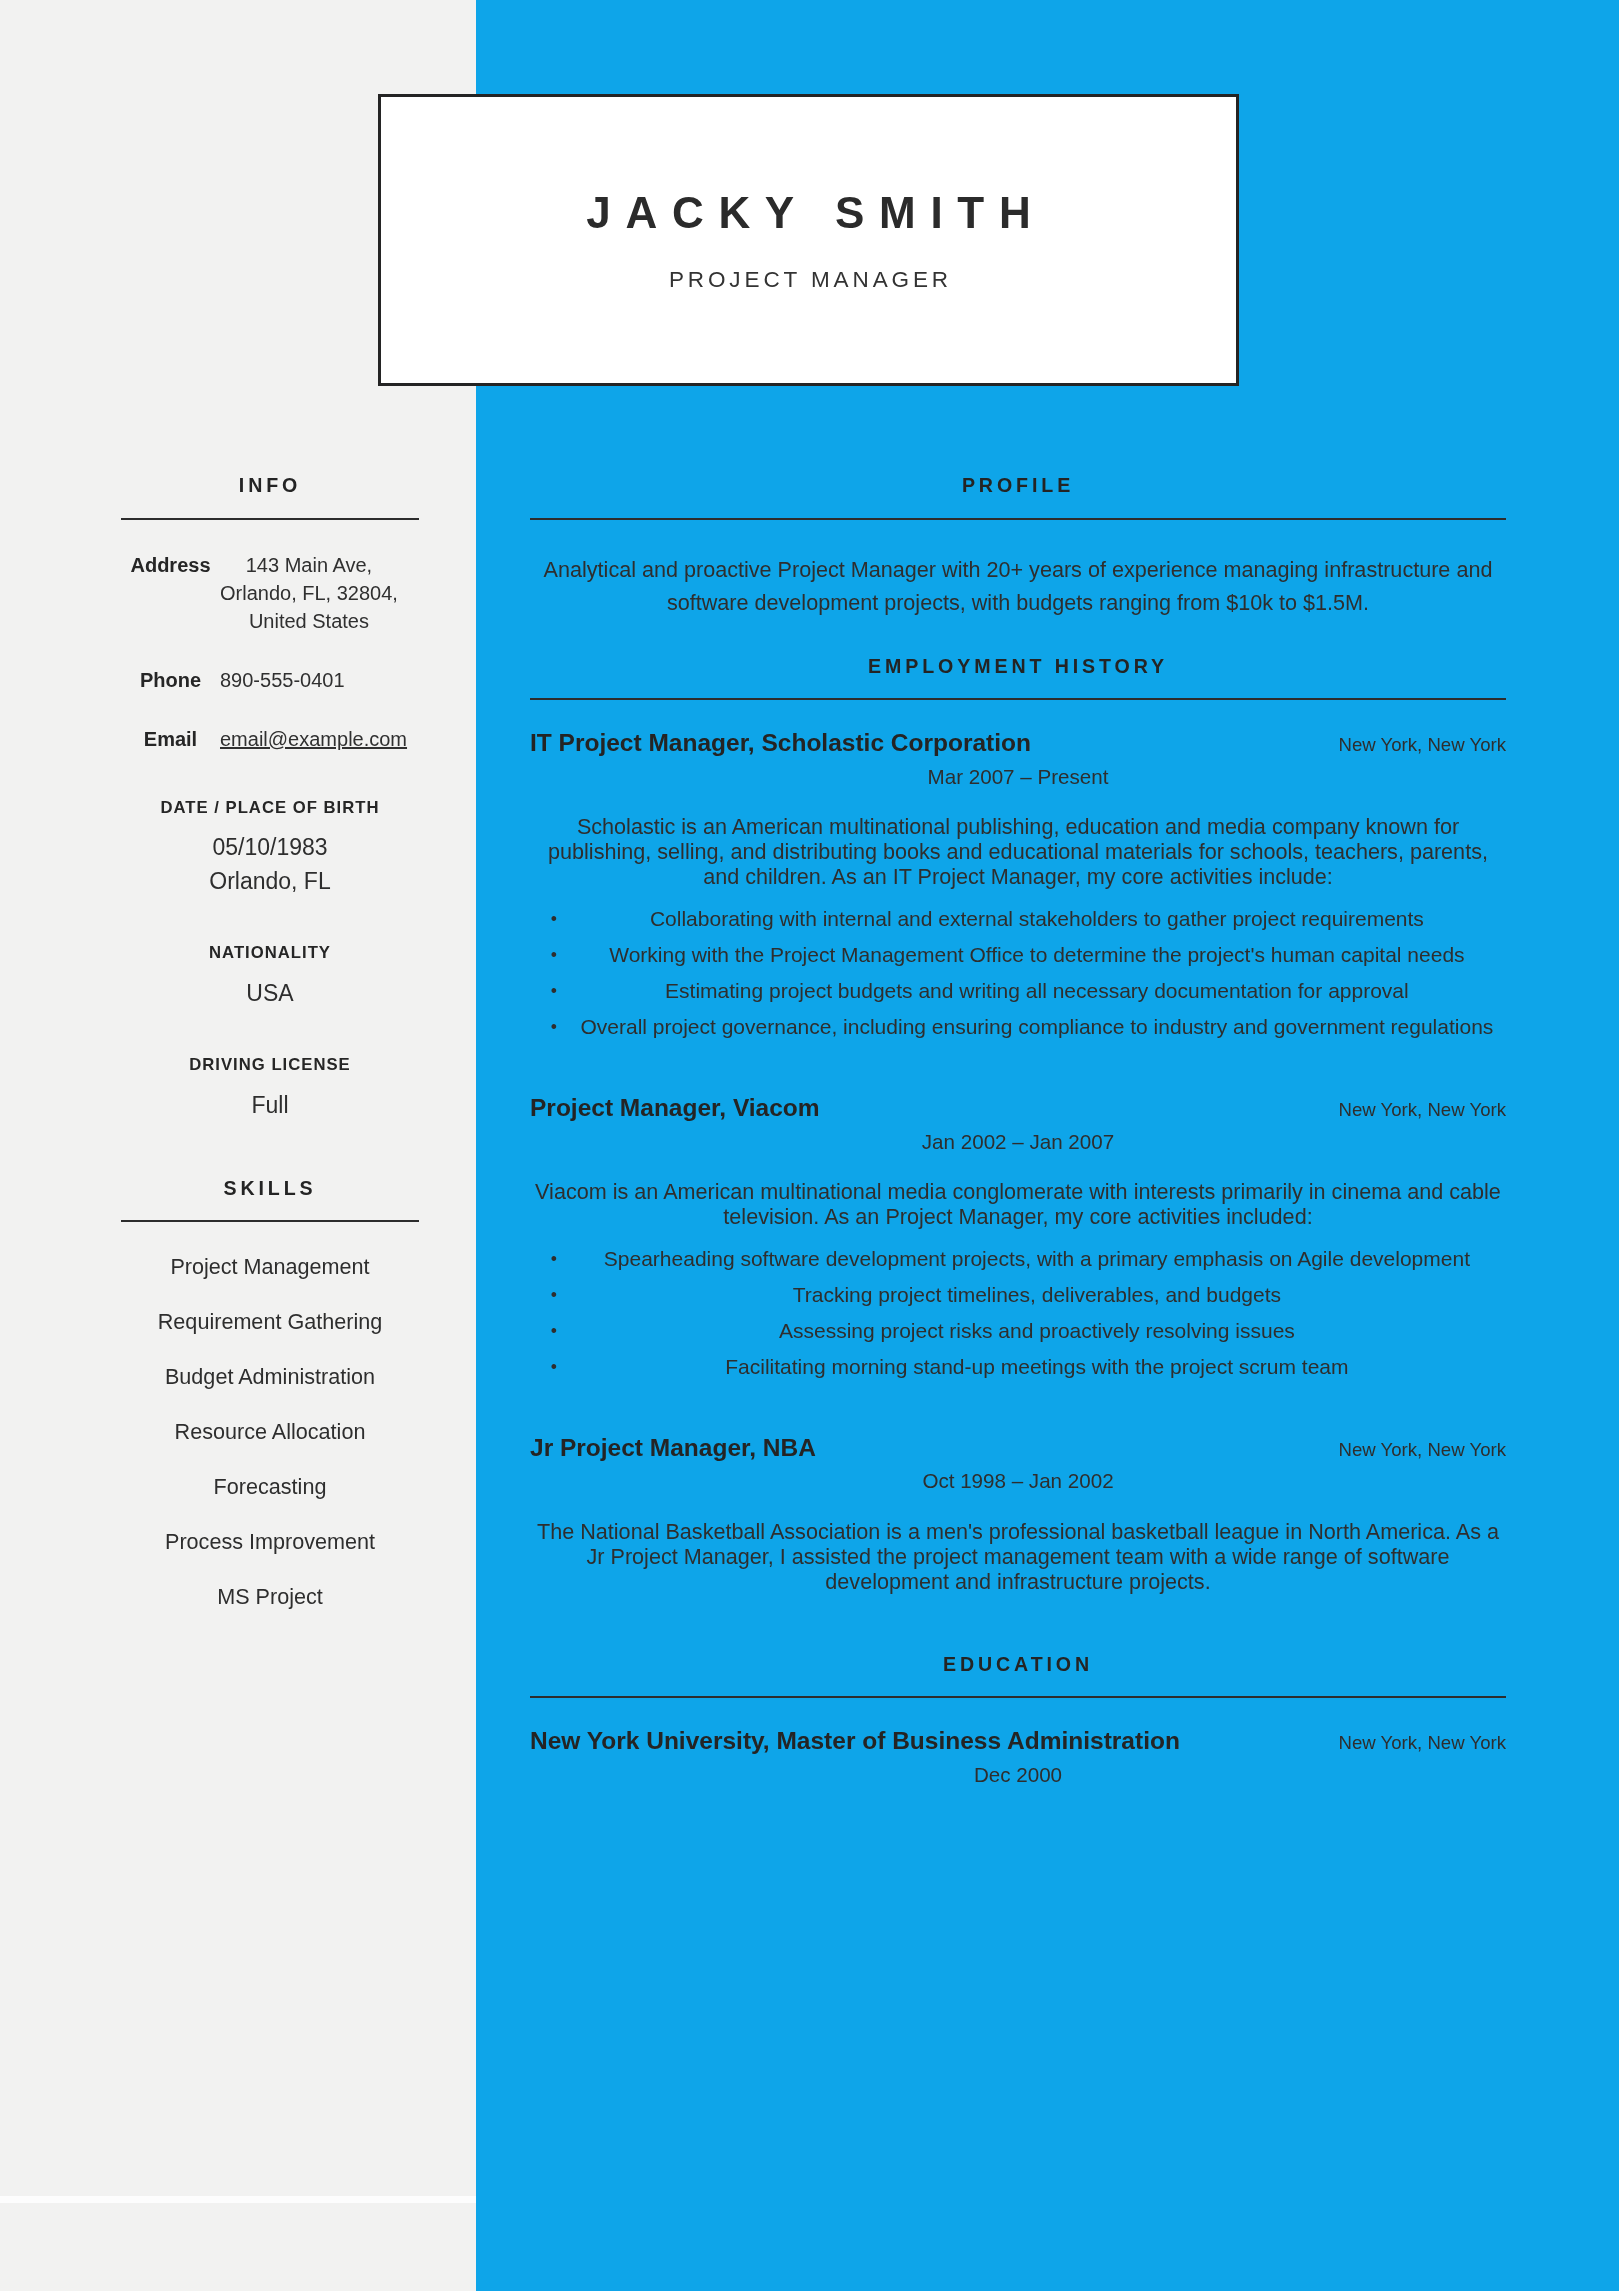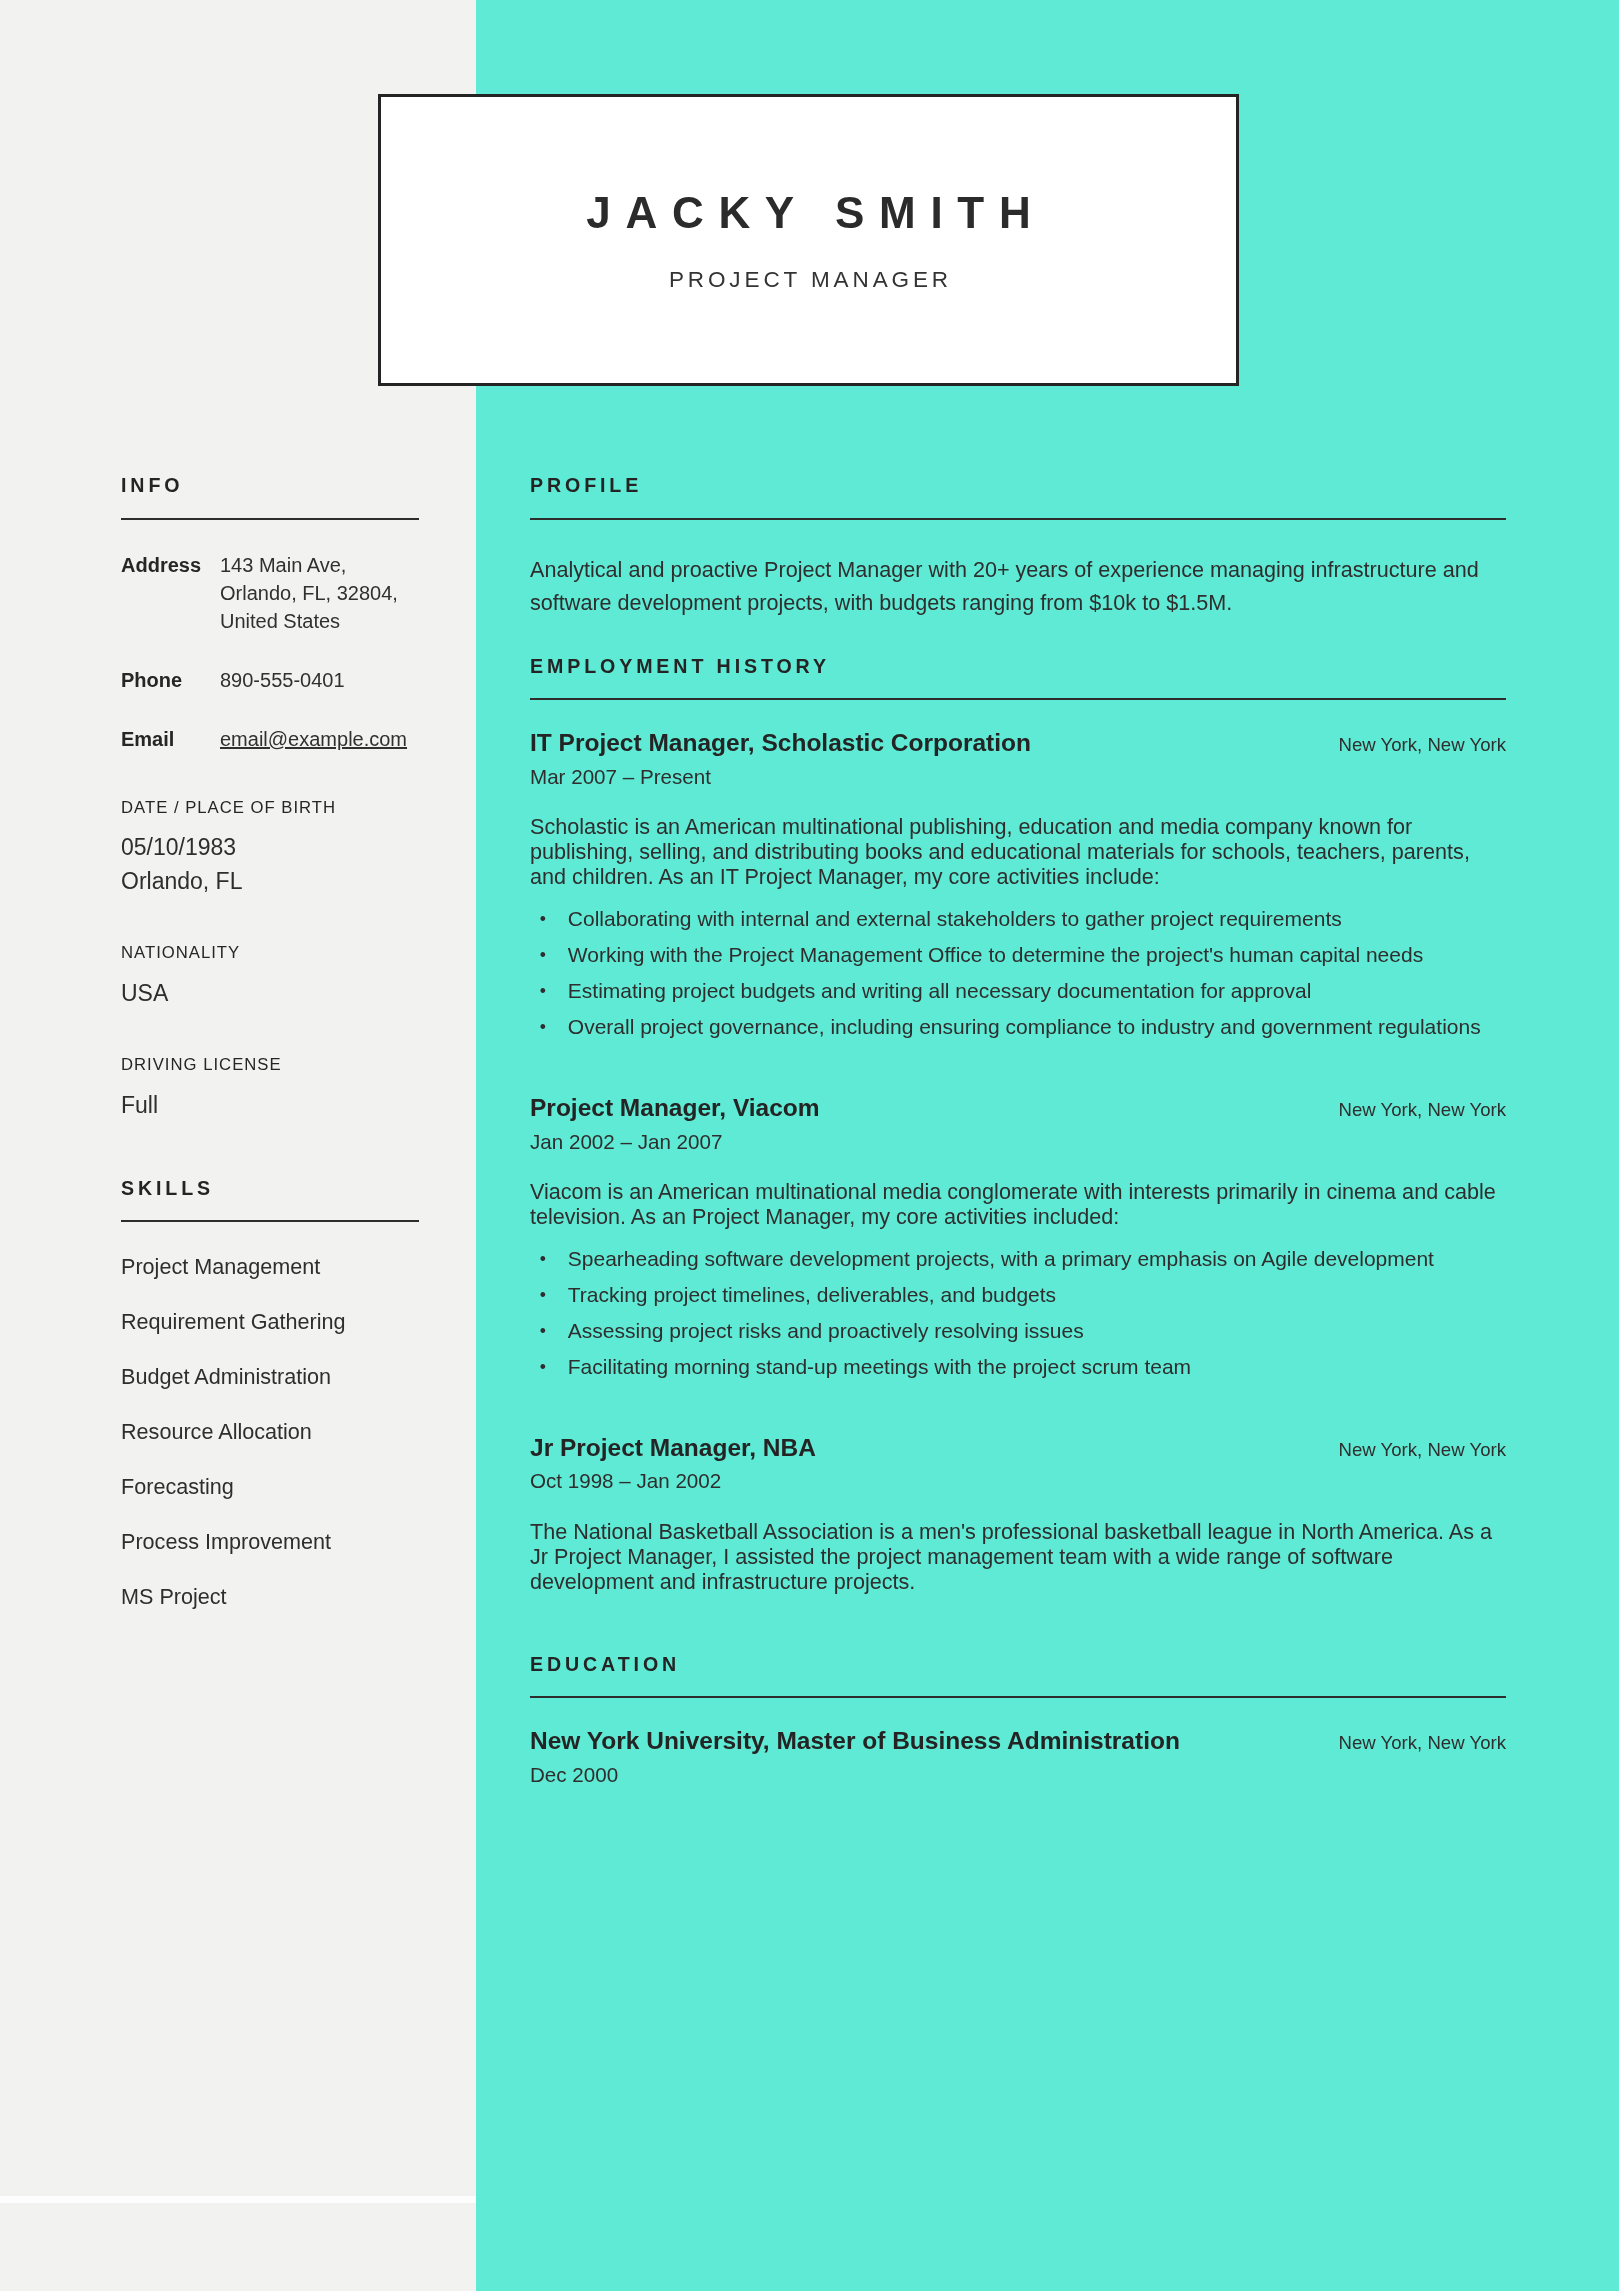--- a/index.html
+++ b/index.html
@@ -1,23 +1,24 @@
 <!DOCTYPE html>
 <html><head>
 <meta charset="utf-8">
 <style>
   html, body { margin: 0; padding: 0; background: #ffffff; }
   .page {
     position: relative;
     width: 1619px;
     height: 2292px;
-    background: #5eead4;
+    background: #0ea5e9;
     font-family: "Liberation Sans", sans-serif;
     color: #2e2e2e;
     overflow: hidden;
+    text-align: center;
   }
   .sidebar-bg {
     position: absolute;
     left: 0; top: 0;
     width: 476px; height: 2292px;
     background: #f2f2f1;
   }
   .page-break-gap {
     position: absolute;
     left: 0; top: 2196px;
@@ -85,21 +86,21 @@
     line-height: 28px;
     color: #303030;
   }
   .info-value a {
     color: #303030;
     text-decoration: underline;
   }
   .sb-group { margin-top: 45px; }
   .sb-group-label {
     font-size: 16.7px;
-    font-weight: normal;
+    font-weight: bold;
     letter-spacing: 1px;
     color: #262626;
   }
   .sb-group-value {
     margin-top: 12.7px;
     font-size: 23px;
     line-height: 34px;
     color: #2e2e2e;
   }
   .skills-block { margin-top: 55px; }

